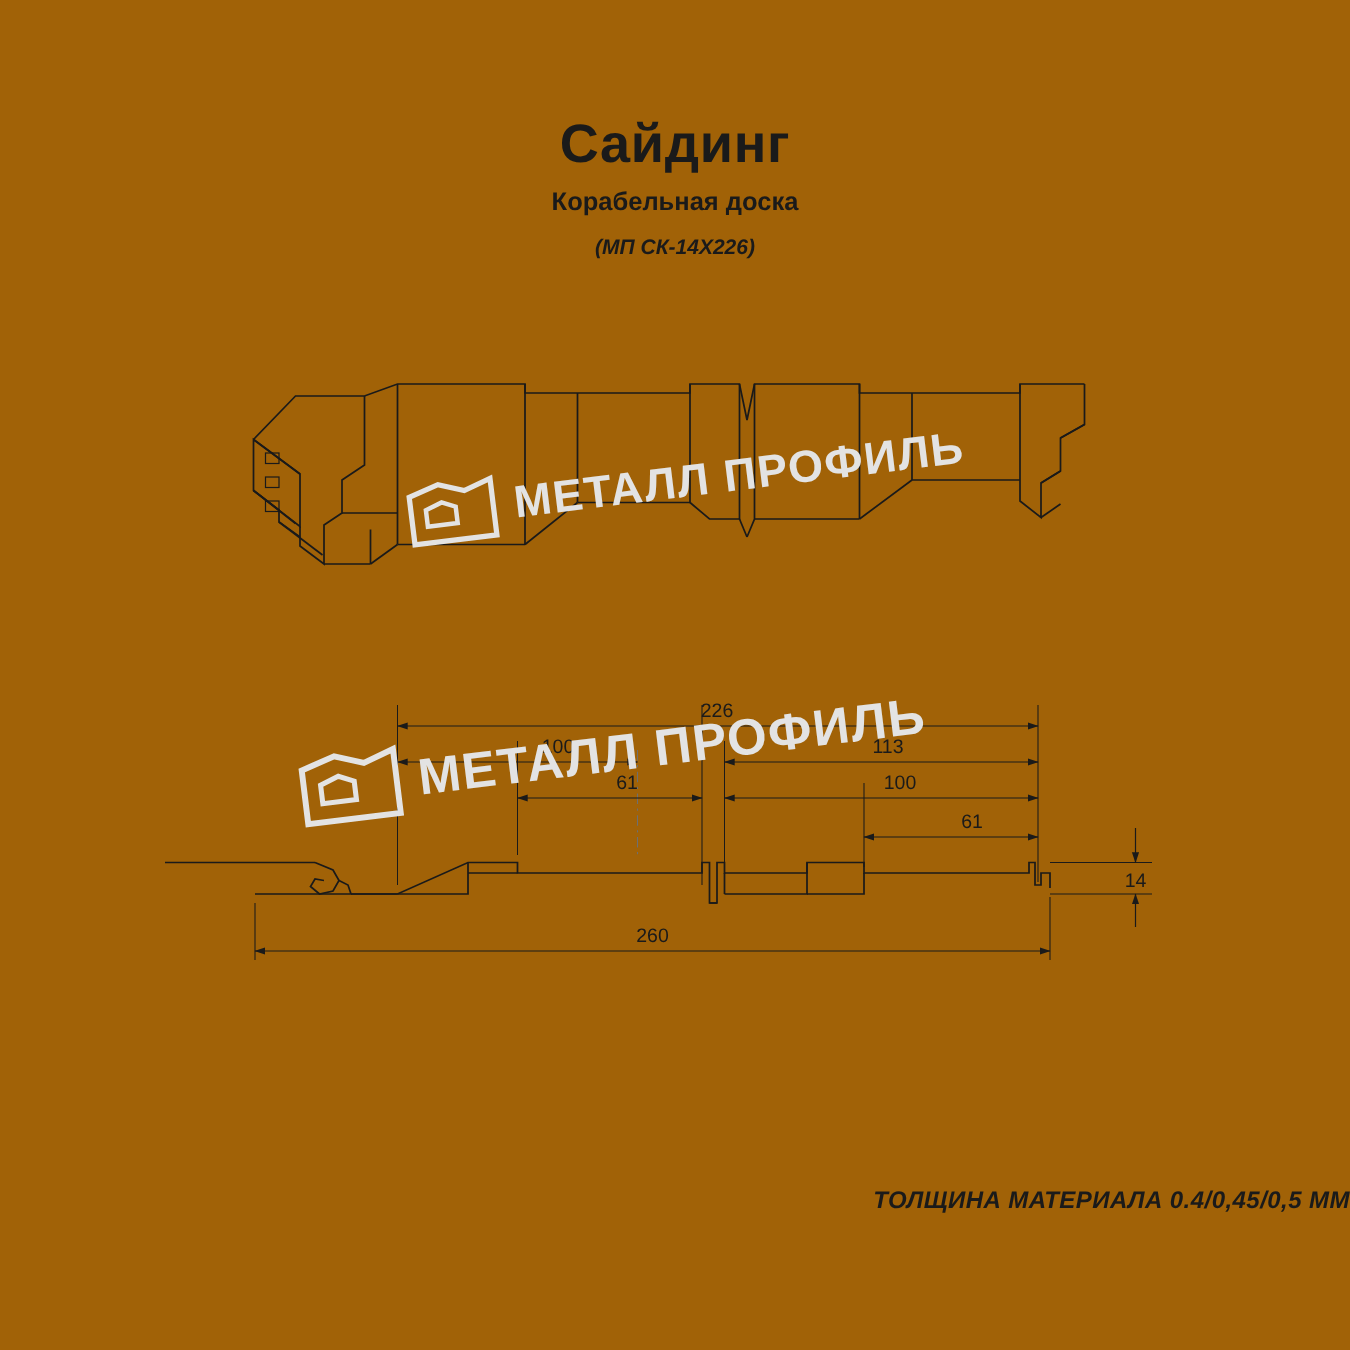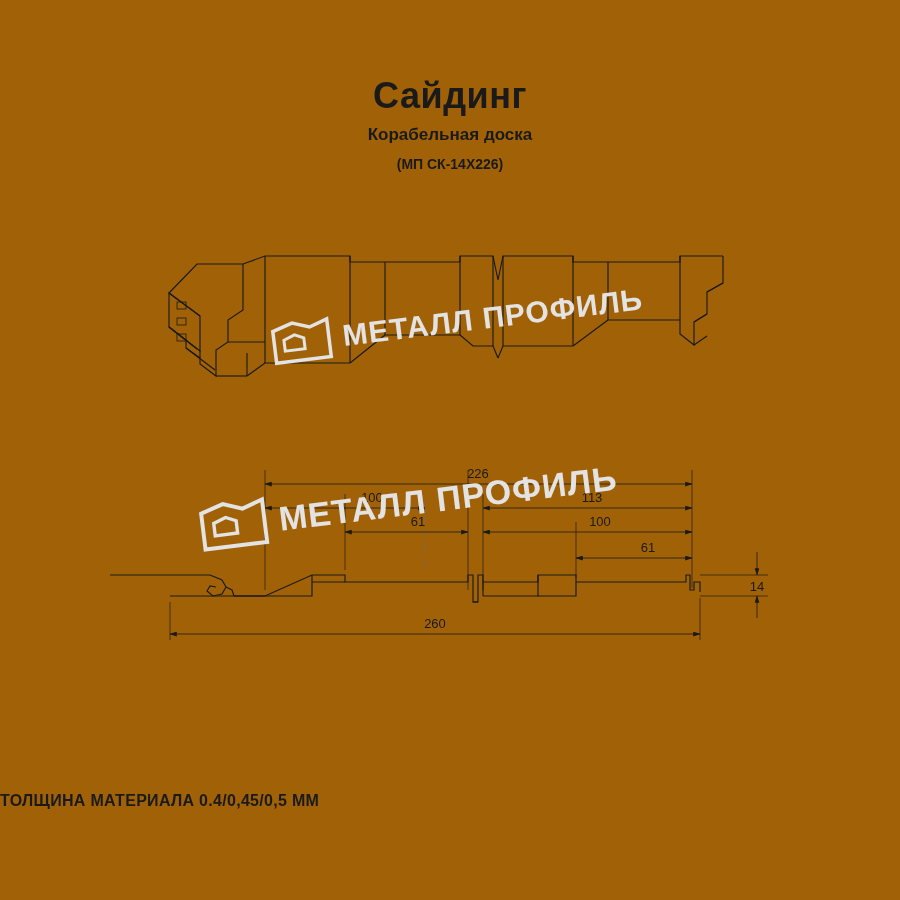--- a/index.html
+++ b/index.html
@@ -39,32 +39,34 @@
     line-height: 30px;
     margin-top: 2px;
     color: #1a1a1a;
   }
   .title-code {
     font-size: 14px;
     font-weight: bold;
     line-height: 24px;
     margin-top: 2px;
     color: #1a1a1a;
+    font-style: italic;
   }
   
   .footer-caption {
     position: absolute;
     left: 0;
     top: 792px;
     width: 900px;
-    text-align: left;
+    text-align: right;
     font-size: 16px;
     font-weight: bold;
     letter-spacing: 0.3px;
     color: #1a1a1a;
+    font-style: italic;
   }
   
   .drawing {
     position: absolute;
     left: 0;
   }
   #iso-drawing { top: 230px; width: 900px; height: 180px; }
   #dim-drawing { top: 440px; width: 772px; height: 230px; }
 
   svg { display: block; }

